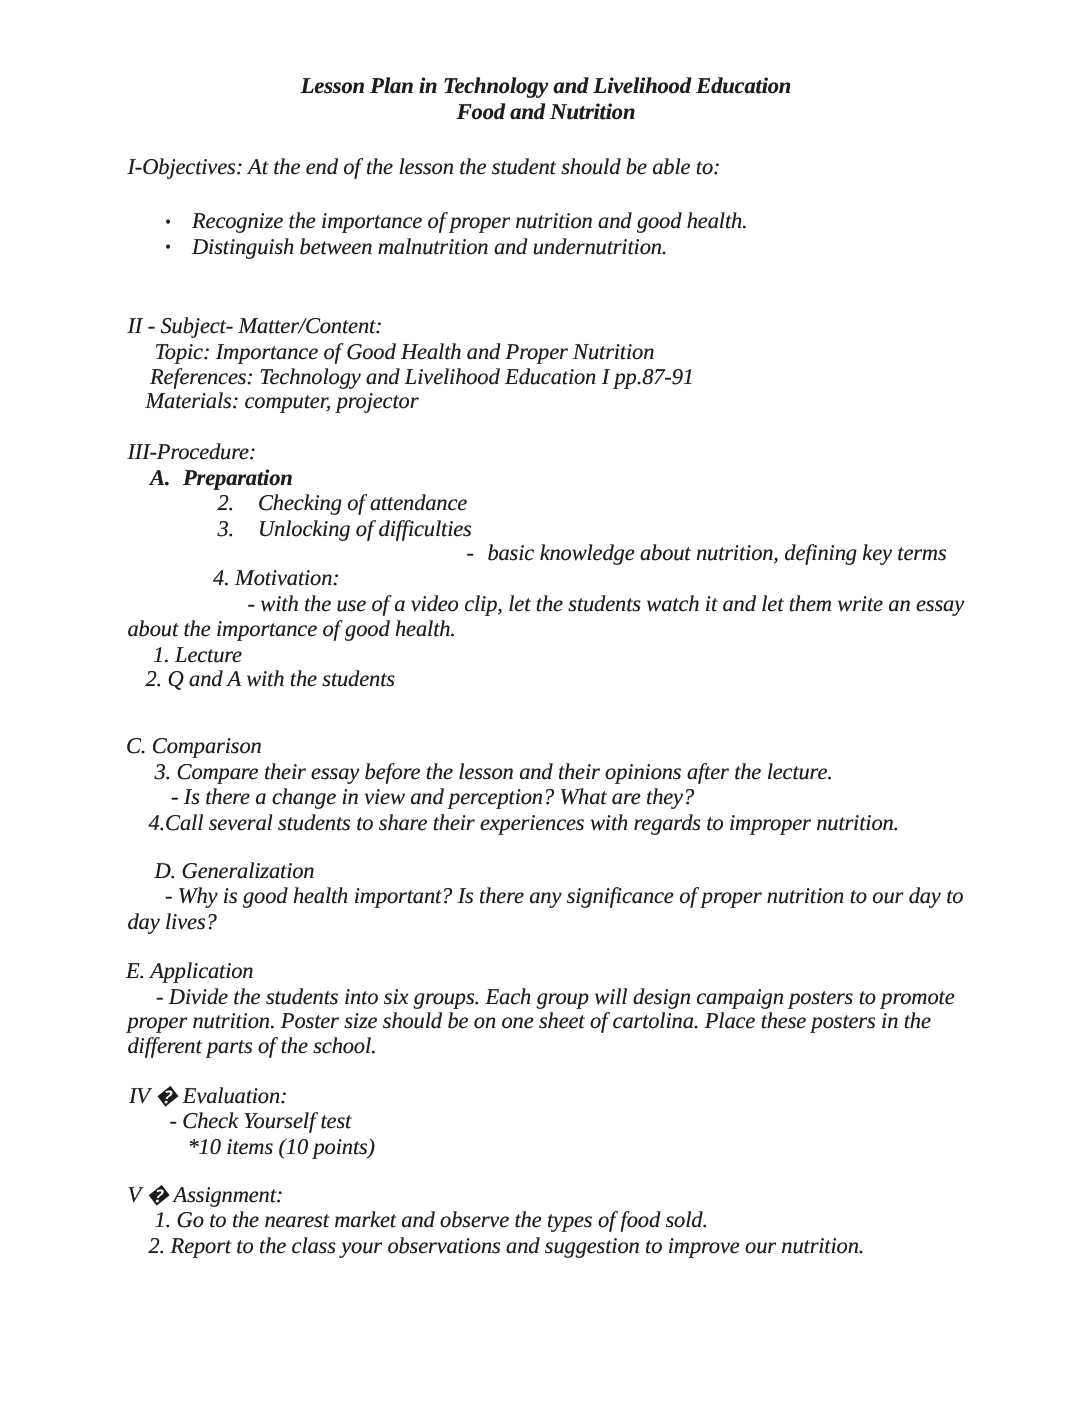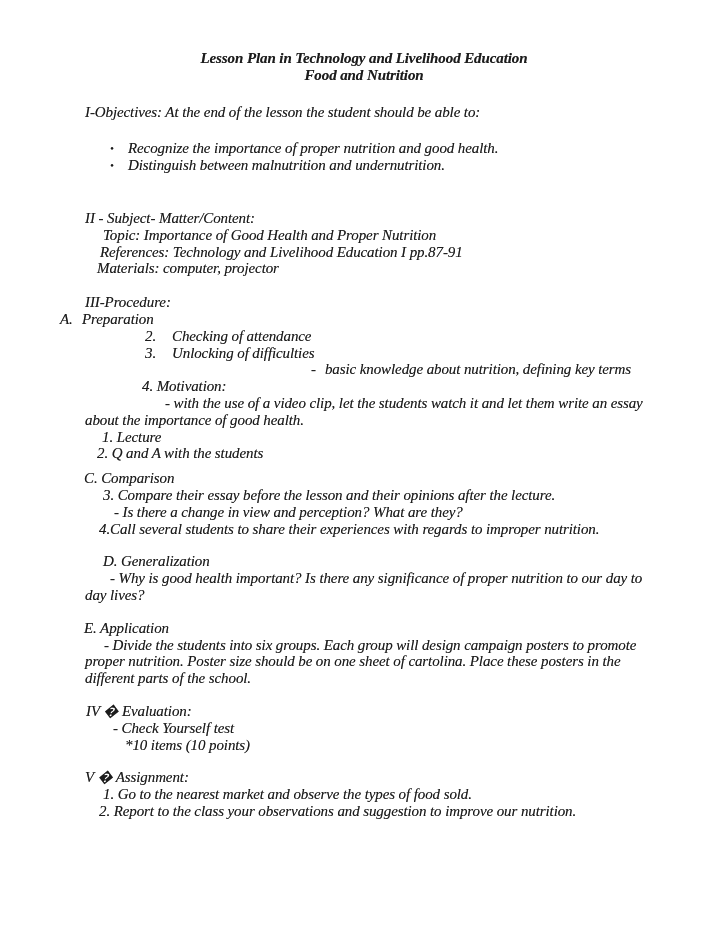--- a/index.html
+++ b/index.html
@@ -59,21 +59,21 @@
     <span class="dot">•</span><span>Distinguish between malnutrition and undernutrition.</span>
   </div>
 
   <div class="line" style="margin-left:85px; margin-top:36px;">II - Subject- Matter/Content:</div>
   <div class="line" style="margin-left:103px;">Topic: Importance of Good Health and Proper Nutrition</div>
   <div class="line" style="margin-left:100px;">References: Technology and Livelihood Education I pp.87-91</div>
   <div class="line" style="margin-left:97px;">Materials: computer, projector</div>
 
   <div class="line" style="margin-left:85px; margin-top:17px;">III-Procedure:</div>
 
-  <div class="line" style="margin-left:60px;">
+  <div class="line" style="margin-left:100px;font-weight:bold;">
     <span class="marker" style="width:22px;">A.</span><span>Preparation</span>
   </div>
 
   <div class="line" style="margin-left:145px;">
     <span class="marker" style="width:27px;">2.</span><span>Checking of attendance</span>
   </div>
   <div class="line" style="margin-left:145px;">
     <span class="marker" style="width:27px;">3.</span><span>Unlocking of difficulties</span>
   </div>
 
@@ -81,21 +81,21 @@
     <span class="marker" style="width:23px;">-</span><span>basic knowledge about nutrition, defining key terms</span>
   </div>
 
   <div class="line" style="margin-left:142px;">4. Motivation:</div>
   <div class="line" style="margin-left:165px;">- with the use of a video clip, let the students watch it and let them write an essay</div>
   <div class="line" style="margin-left:85px;">about the importance of good health.</div>
 
   <div class="line" style="margin-left:102px;">1. Lecture</div>
   <div class="line" style="margin-left:97px;">2. Q and A with the students</div>
 
-  <div class="line" style="margin-left:84px; margin-top:8px;">C. Comparison</div>
+  <div class="line" style="margin-left:84px; margin-top:28px;">C. Comparison</div>
   <div class="line" style="margin-left:103px;">3. Compare their essay before the lesson and their opinions after the lecture.</div>
   <div class="line" style="margin-left:114px;">- Is there a change in view and perception? What are they?</div>
   <div class="line" style="margin-left:99px;">4.Call several students to share their experiences with regards to improper nutrition.</div>
 
   <div class="line" style="margin-left:103px; margin-top:16px;">D. Generalization</div>
   <div class="line" style="margin-left:110px;">- Why is good health important? Is there any significance of proper nutrition to our day to</div>
   <div class="line" style="margin-left:85px;">day lives?</div>
 
   <div class="line" style="margin-left:84px; margin-top:16px;">E. Application</div>
   <div class="line" style="margin-left:104px;">- Divide the students into six groups. Each group will design campaign posters to promote</div>

